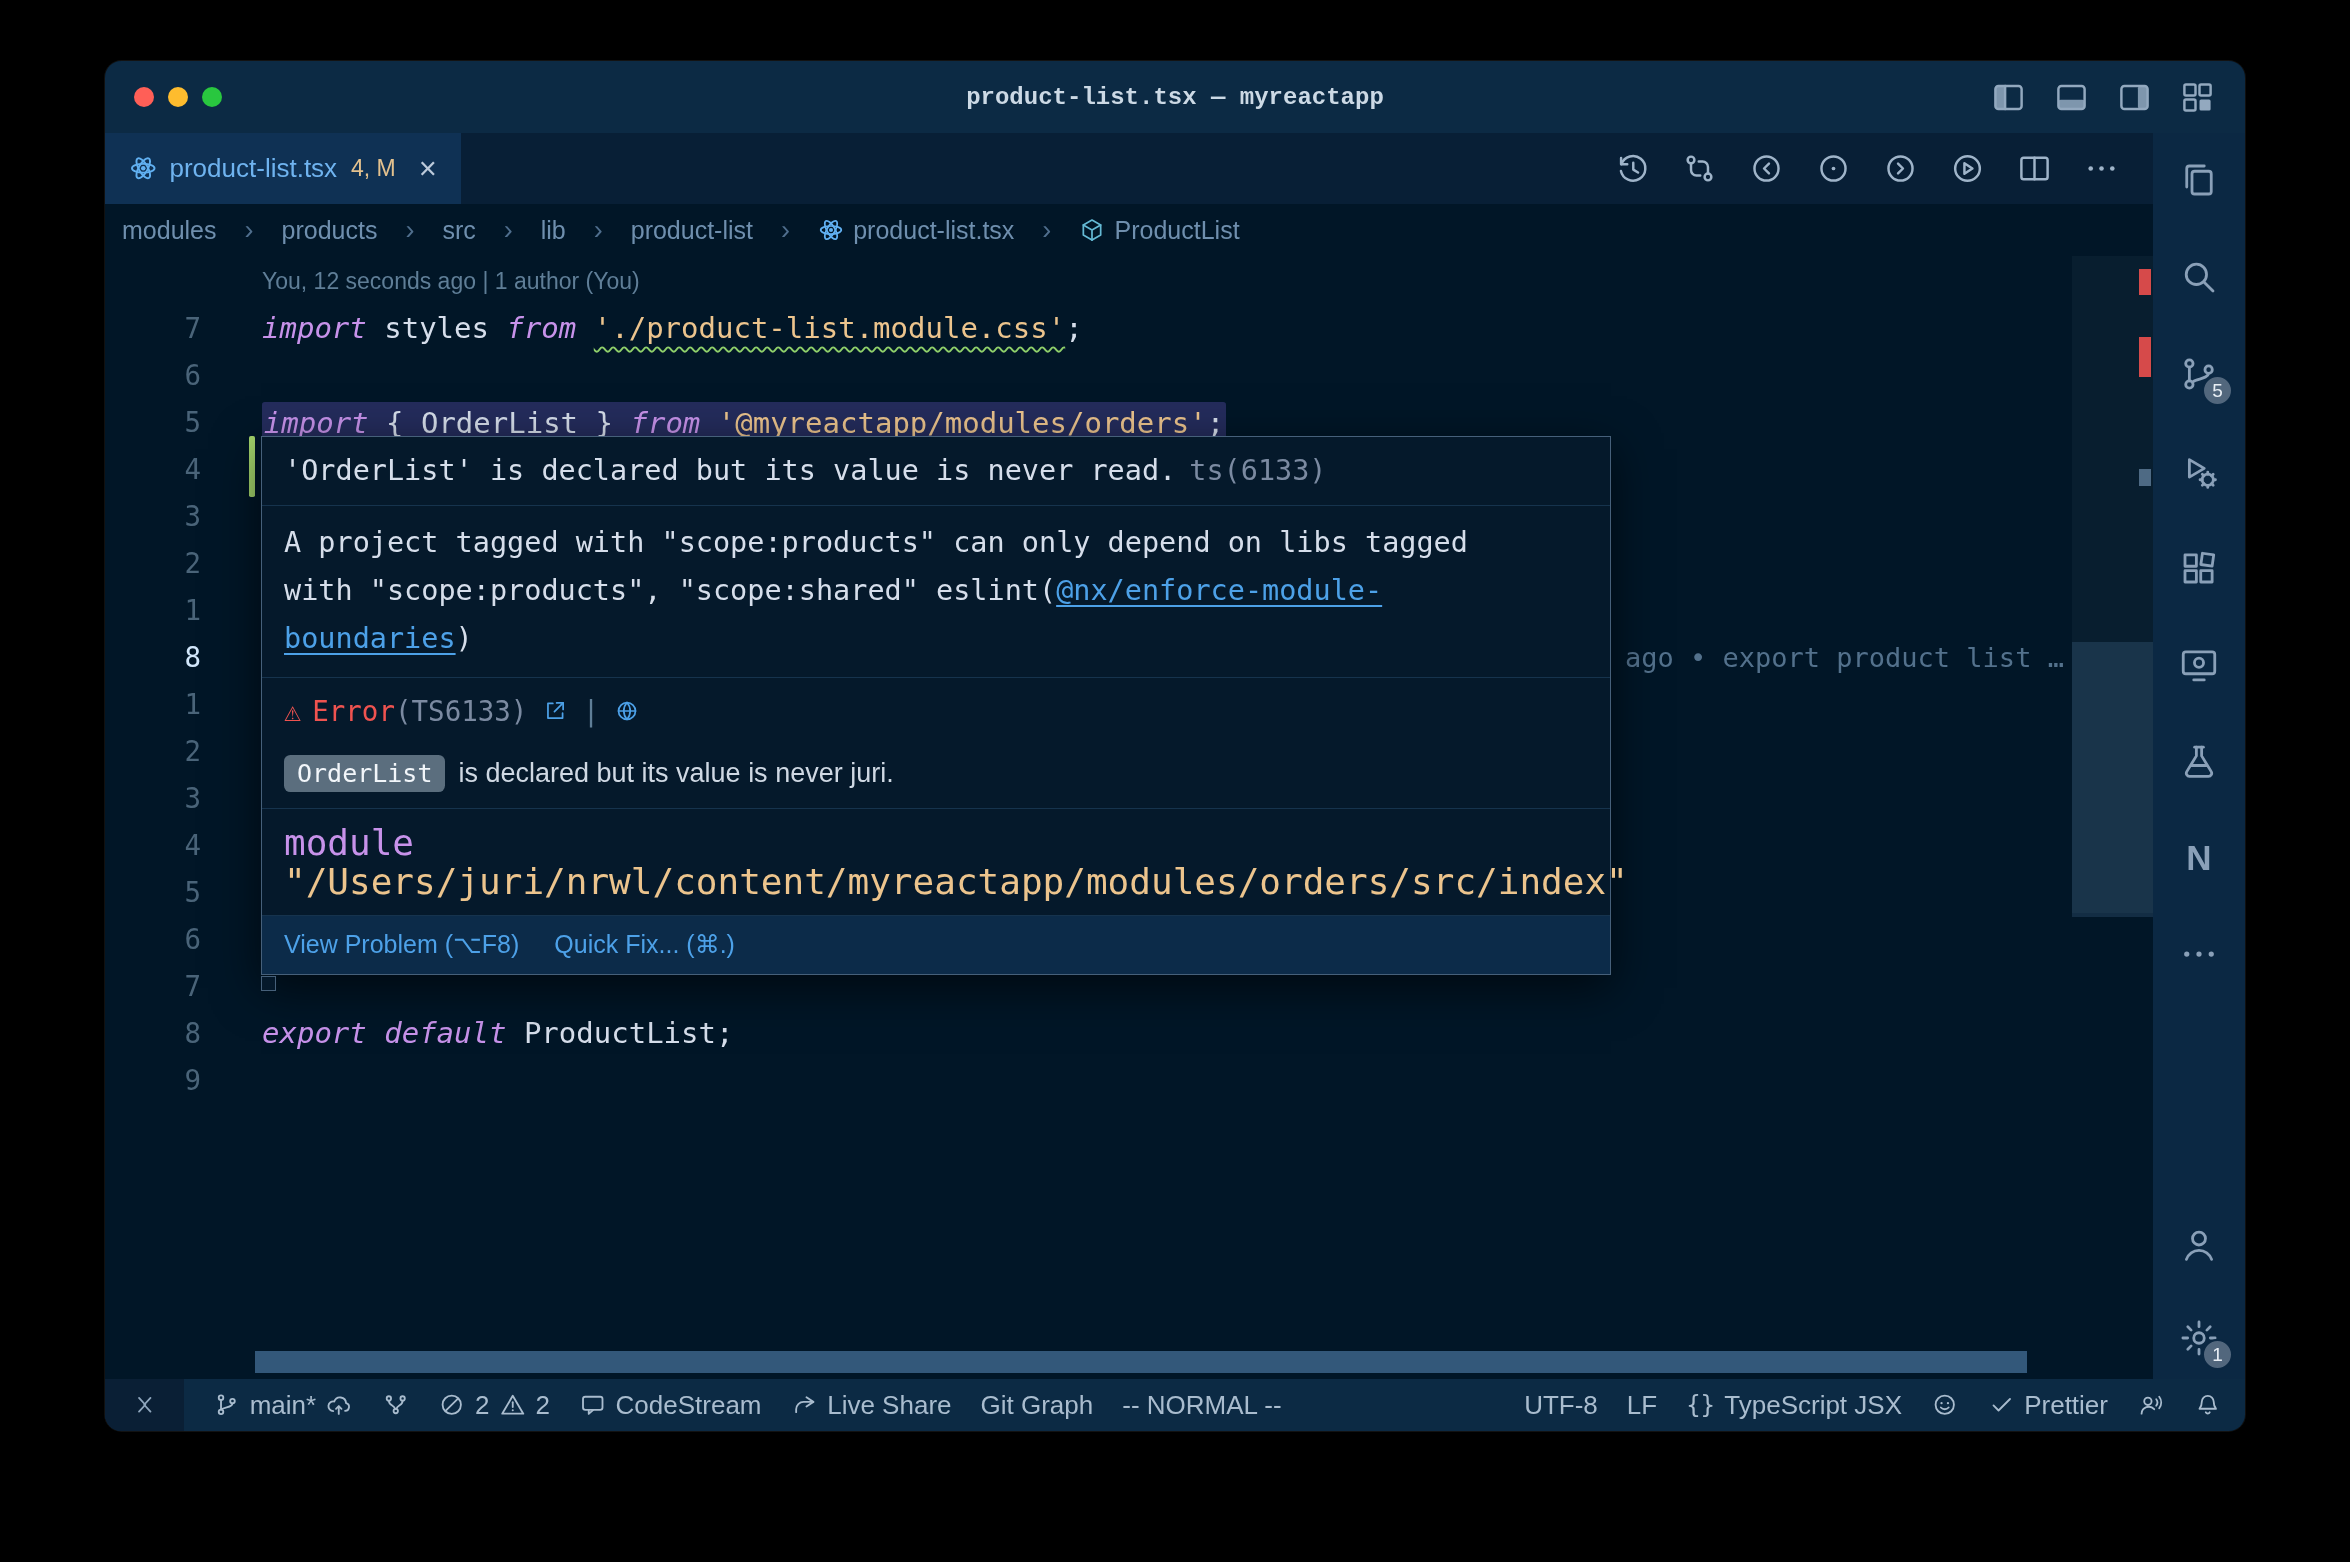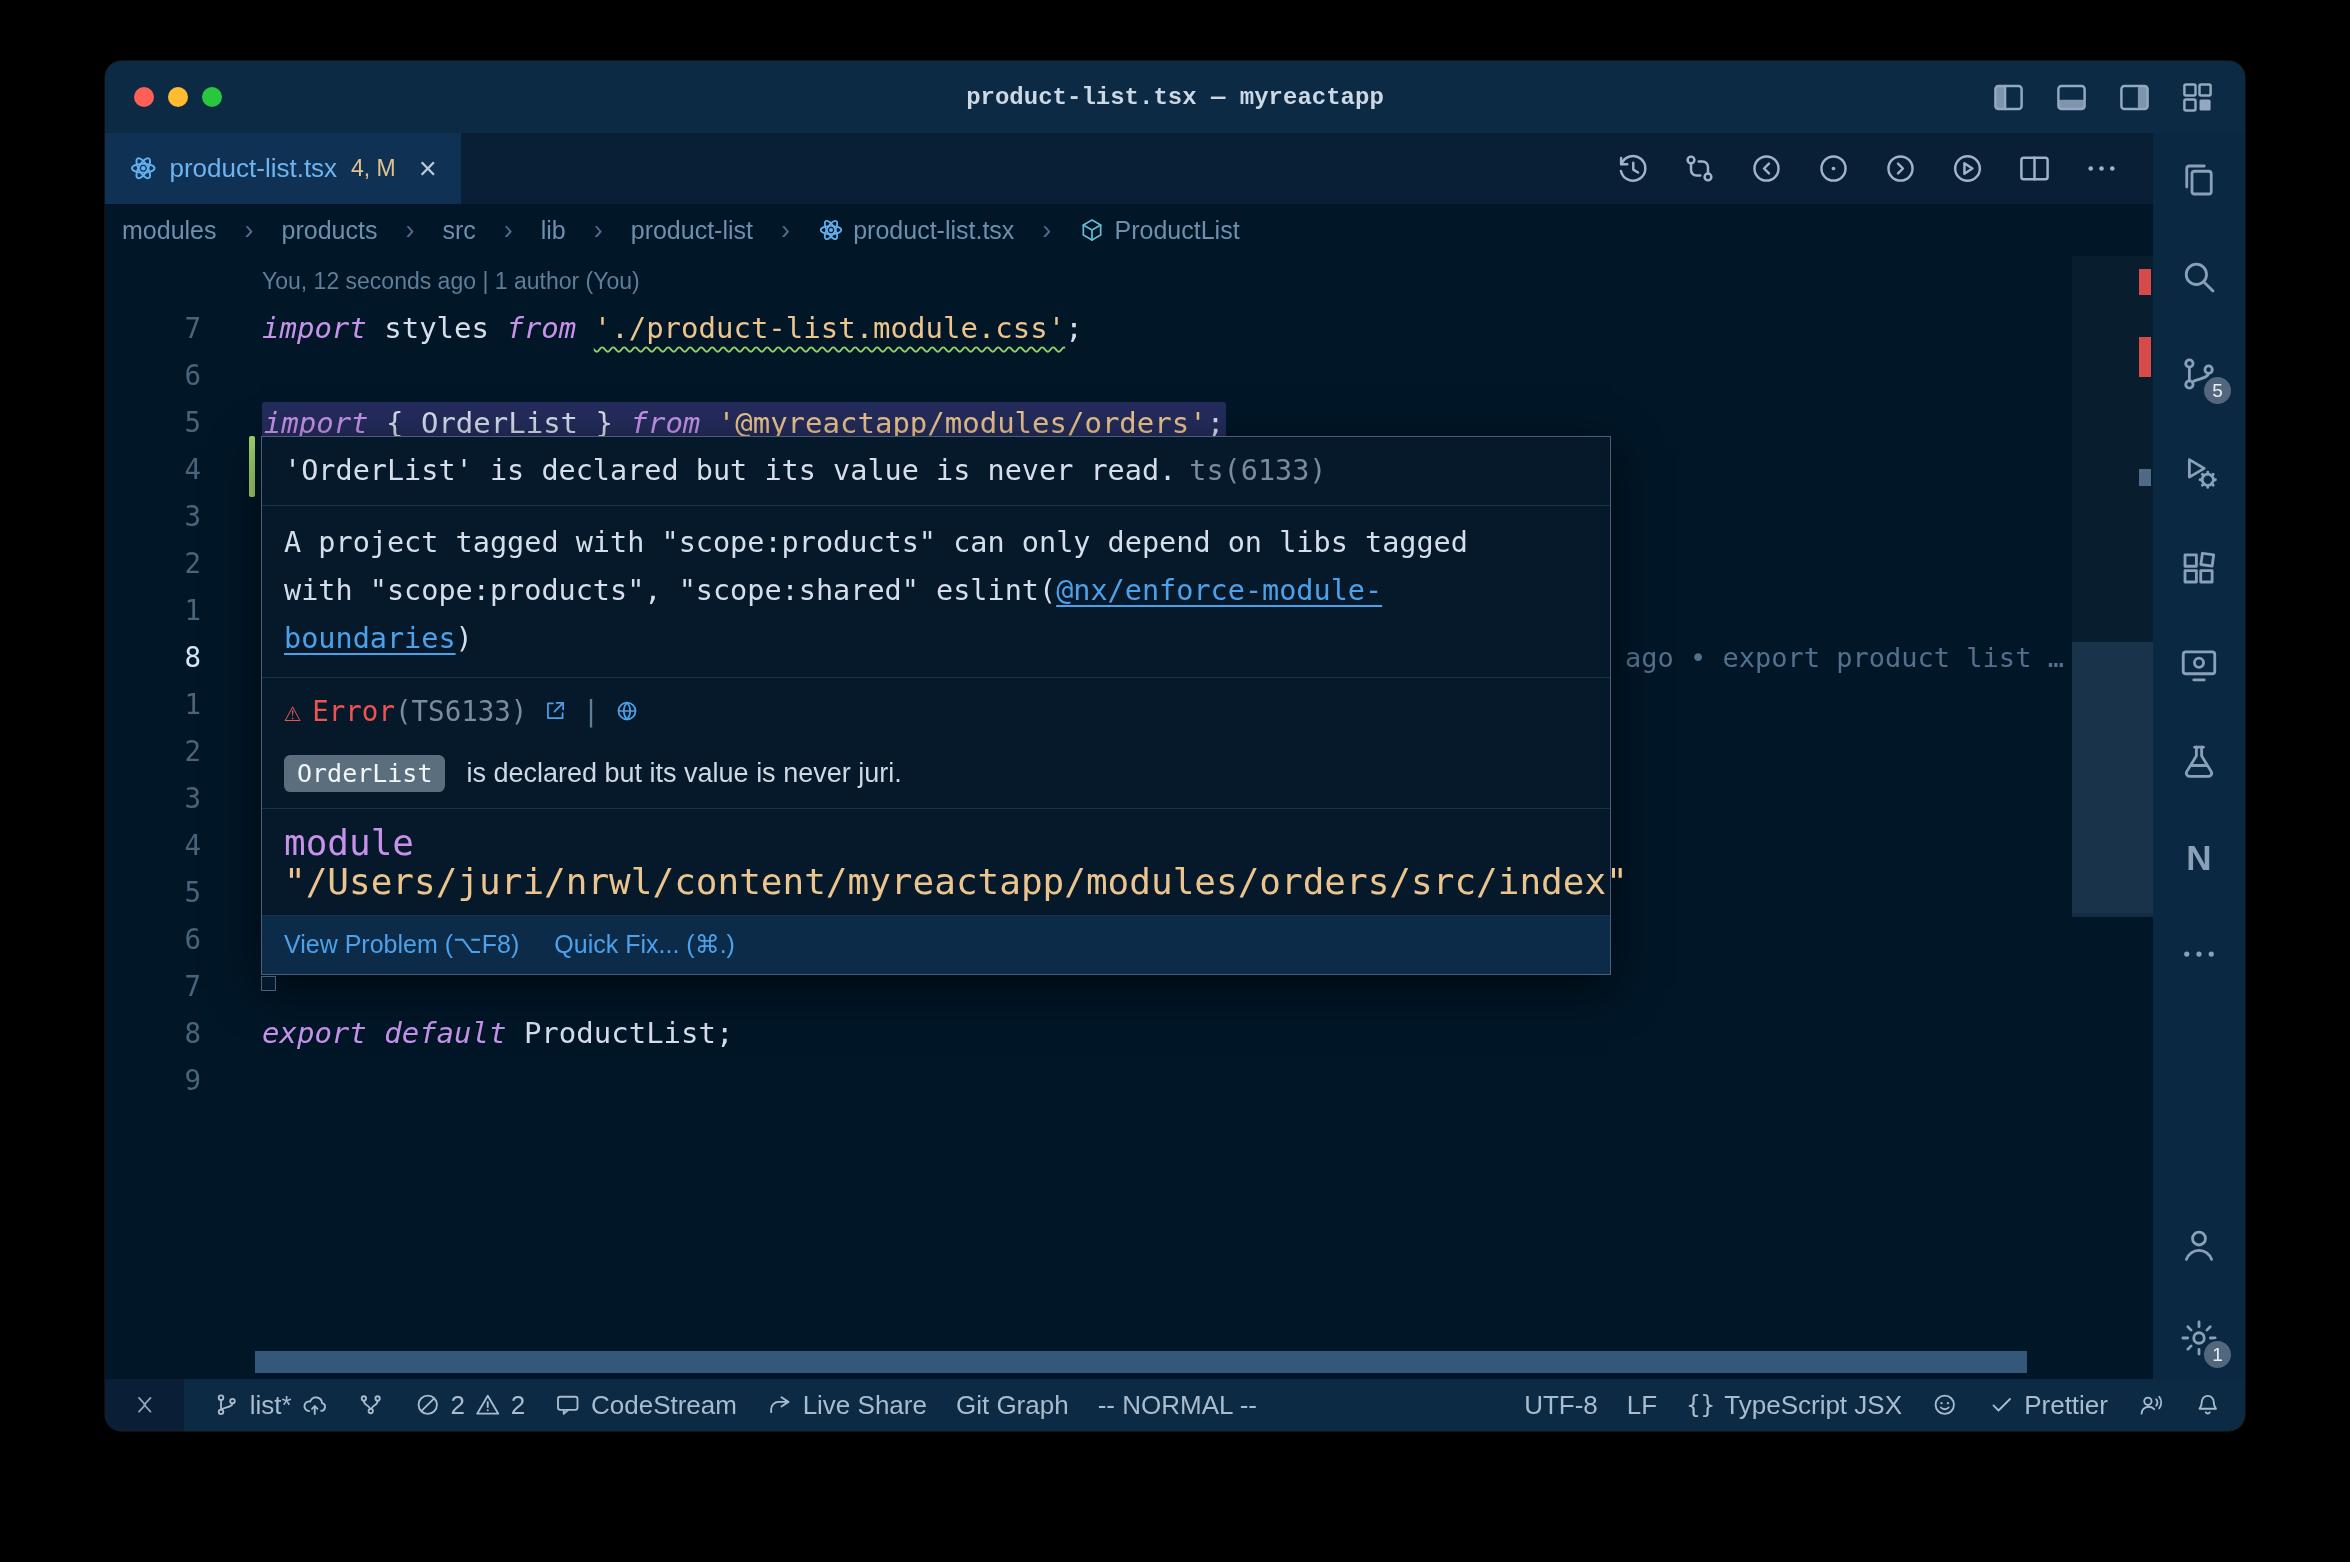--- a/index.html
+++ b/index.html
@@ -84,21 +84,21 @@
   .hp-eslint{font-size:28.5px;line-height:48px;}
   .hp-link{color:#4da1e8;text-decoration:underline;text-underline-offset:4.6px;cursor:pointer;}
   .hp-errsec{padding:16.5px 22px;border-bottom:1.4px solid #16334d;}
   .hp-error-row{display:flex;align-items:center;font-size:27.5px;}
   .hp-warn{color:#ef5350;font-size:28.5px;margin-right:11px;}
   .hp-error-label{color:#ef5350;}
   .hp-ico{color:#4da1e8;margin-left:14.7px;cursor:pointer;display:inline-flex;}
   .hp-ico svg{width:26px;height:26px;}
   .hp-pipe{color:#5f7e97;margin-left:14.7px;}
   .hp-chip-row{margin-top:27.5px;font-family:"Liberation Sans",sans-serif;font-size:27px;color:#cfd8e3;
-    display:flex;align-items:center;gap:8px;}
+    display:flex;align-items:center;}
   .chip{font-family:"DejaVu Sans Mono",monospace;font-size:25px;background:#5b6e7e;color:#f2f6fa;
     padding:3.7px 13px;border-radius:6.4px;margin-right:13px;}
   .hp-module{font-size:36px;line-height:39px;}
   .hp-kw{color:#c792ea;}
   .hp-str{color:#ecc48d;}
   .hp-footer{display:flex;gap:35px;padding:14.7px 22px;background:#0c2b49;
     font-family:"Liberation Sans",sans-serif;font-size:25px;}
   .hp-action{color:#4da1e8;cursor:pointer;}
   .hp-resize{position:absolute;left:-1.4px;bottom:-17.4px;width:15.6px;height:15.6px;background:#05192b;
     border:1.4px solid #46607a;}
@@ -478,21 +478,21 @@
         <div class="sb-item">
           <span class="sb-ico">
             <svg viewBox="0 0 24 24" fill="none" stroke="currentColor" stroke-width="1.6" stroke-linecap="round" stroke-linejoin="round">
               <circle cx="7" cy="5.8" r="2"></circle>
               <circle cx="7" cy="18.2" r="2"></circle>
               <circle cx="17" cy="8.8" r="2"></circle>
               <path d="M7 7.8v8.4"></path>
               <path d="M17 10.8c0 3.4-6.5 3-10 5.4"></path>
             </svg>
           </span>
-          <span>list*</span>
+          <span>main*</span>
           <span class="sb-ico">
             <svg viewBox="0 0 24 24" fill="none" stroke="currentColor" stroke-width="1.6" stroke-linecap="round" stroke-linejoin="round">
               <path d="M7.2 17.5a4.2 4.2 0 1 1 .9-8.3 5.3 5.3 0 0 1 10.3 1.4 3.4 3.4 0 0 1-.9 6.7"></path>
               <path d="M12 20v-6.5"></path>
               <path d="M9.6 15.6L12 13.2l2.4 2.4"></path>
             </svg>
           </span>
         </div>
         <div class="sb-item">
           <span class="sb-ico">

